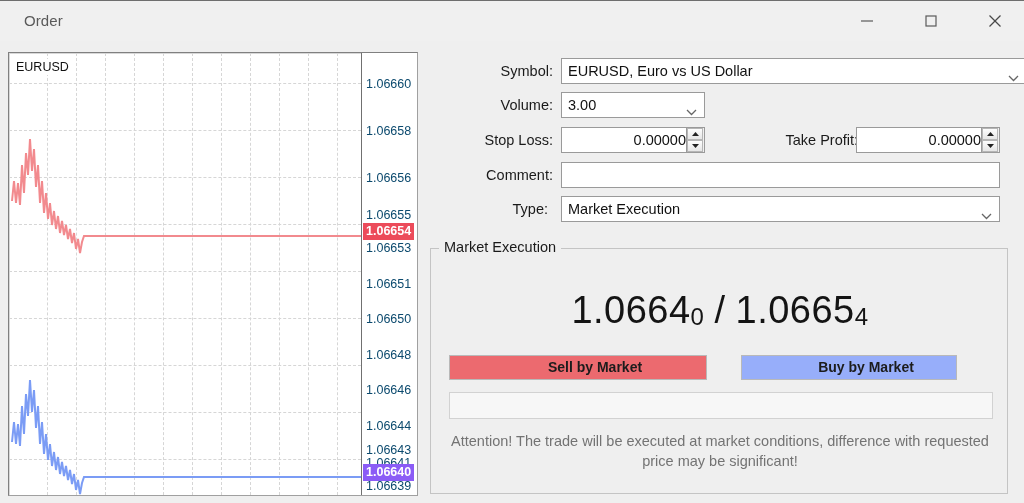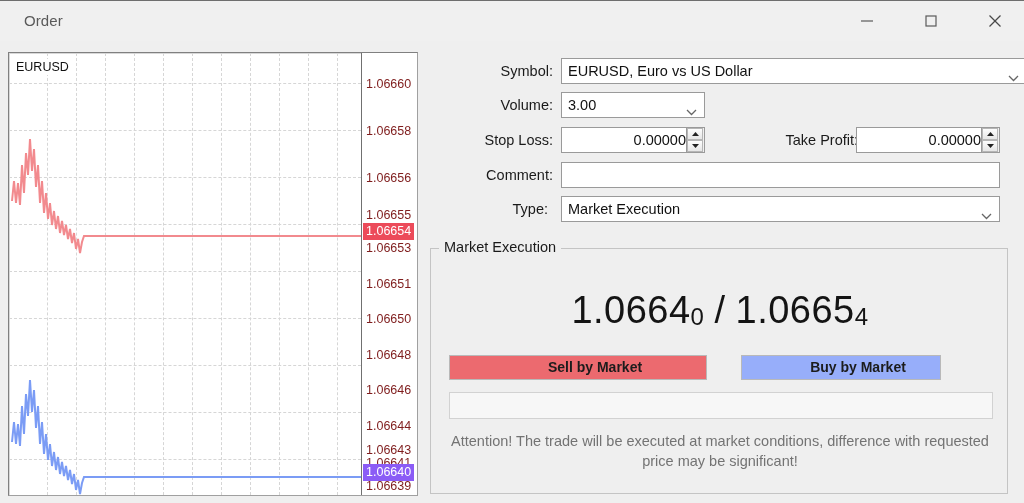--- a/index.html
+++ b/index.html
@@ -69,32 +69,33 @@
     width: 56px; height: 442px;
     background: #ffffff;
     border-left: 1px solid #707070;
     box-sizing: border-box;
     overflow: hidden;
   }
   .axis-label {
     position: absolute;
     left: 4px;
     font-size: 12.5px;
-    color: #7f1d1d;
+    color: #0c4a6e;
     white-space: nowrap;
     line-height: 14px;
   }
   .axis-badge {
     position: absolute;
     left: 1px;
     font-size: 12.5px;
     color: #ffffff;
     white-space: nowrap;
     line-height: 15px;
     padding: 1px 3px 1px 3px;
+    font-weight: bold;
   }
   .axis-badge.ask { background: #ec4b5a; }
   .axis-badge.bid { background: #8b5cf6; }
 
   .symbol-tag {
     position: absolute;
     left: 4px; top: 6px;
     font-size: 12.5px;
     color: #111;
     background: #ffffff;
@@ -243,21 +244,21 @@
     font-family: "Liberation Sans", sans-serif;
     font-size: 14px;
     font-weight: bold;
     color: #1c1c1c;
     text-align: center;
     line-height: 23px;
     cursor: pointer;
     padding-left: 34px;
   }
   .btn-sell { left: 18px; width: 258px; background: #ec6a6f; }
-  .btn-buy  { left: 310px; width: 200px; background: #97aefa; }
+  .btn-buy  { left: 310px; width: 216px; background: #97aefa; }
   .status-field {
     position: absolute;
     left: 18px; top: 143px;
     width: 544px; height: 27px;
     background: #f7f7f7;
     border: 1px solid #d2d2d2;
     box-sizing: border-box;
   }
   .attention {
     position: absolute;

